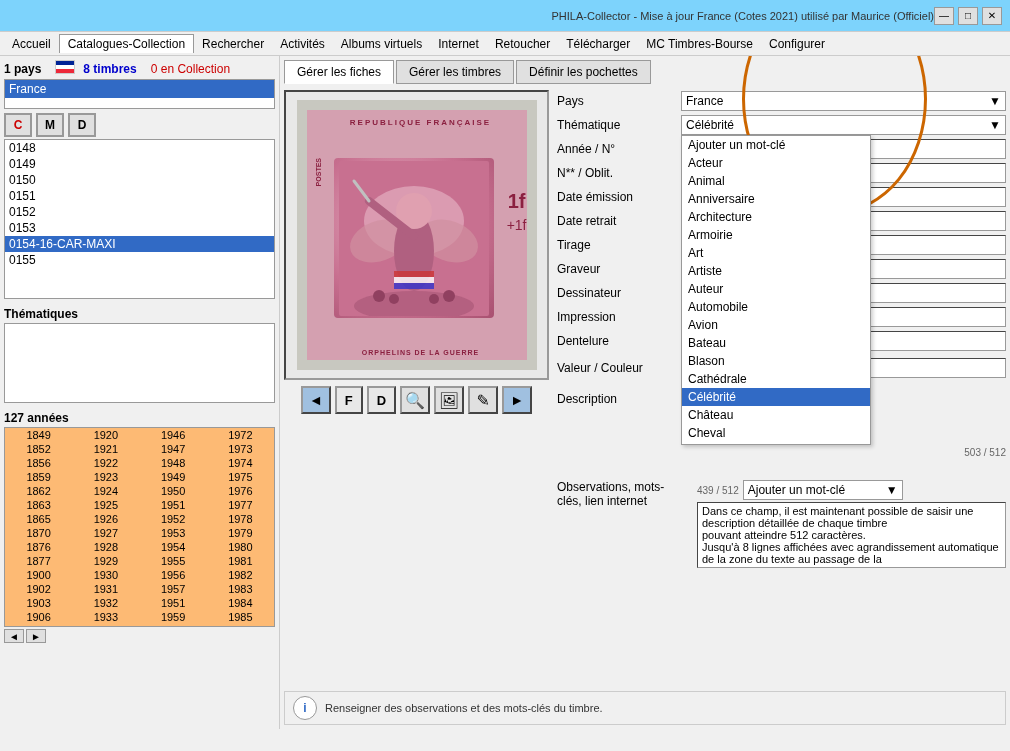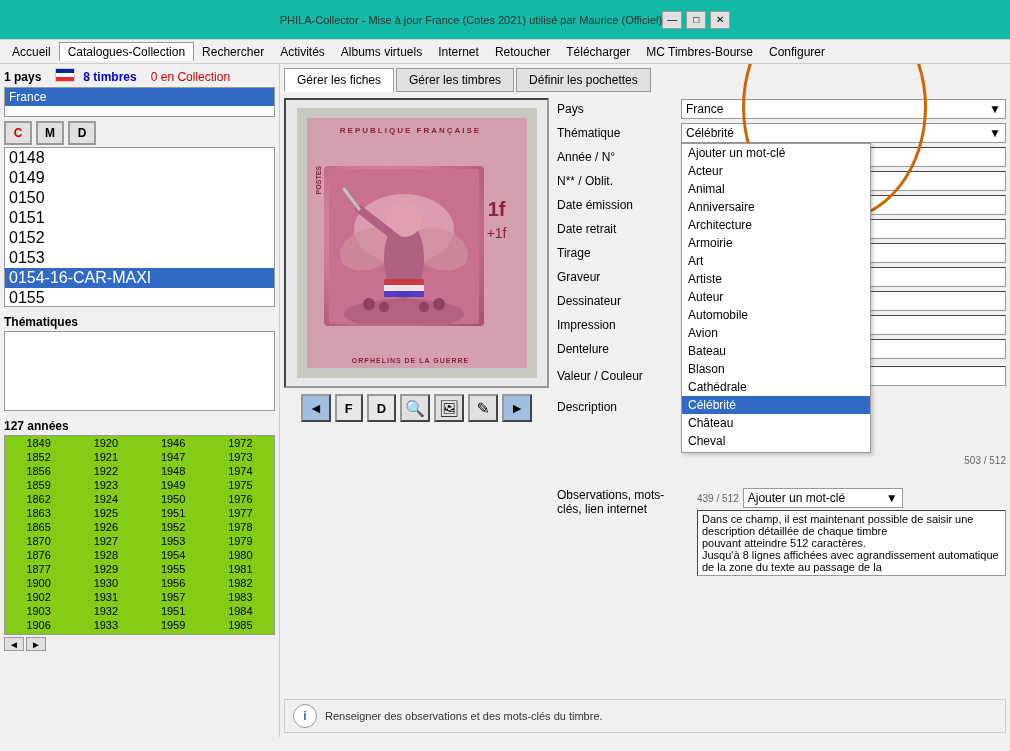--- a/index.html
+++ b/index.html
@@ -1,19 +1,19 @@
 <!DOCTYPE html>
 <html><head>
   <meta charset="utf-8">
   <style>
     * { box-sizing: border-box; margin: 0; padding: 0; font-family: 'Segoe UI', Tahoma, sans-serif; font-size: 12px; }
     body { background: #f0f0f0; width: 1010px; height: 751px; overflow: hidden; }
     
     
-    .title-bar { background: #14b8a6; border-bottom: 1px solid #ccc; display: flex; align-items: center; justify-content: center; padding: 4px 8px; height: 40px; }
+    .title-bar { background: #7dd3fc; border-bottom: 1px solid #ccc; display: flex; align-items: center; justify-content: flex-end; padding: 4px 8px; height: 32px; }
     .title-bar-title { font-size: 11px; color: #333; }
     .title-bar-controls { display: flex; gap: 4px; }
     .title-btn { width: 20px; height: 18px; border: 1px solid #999; background: #e0e0e0; cursor: pointer; font-size: 10px; display: flex; align-items: center; justify-content: center; }
     
     
     .menu-bar { background: #f0f0f0; border-bottom: 1px solid #ccc; display: flex; align-items: center; height: 24px; padding: 0 4px; }
     .menu-item { padding: 2px 8px; cursor: pointer; font-size: 12px; color: #000; }
     .menu-item.active { background: #fff; border: 1px solid #999; border-bottom: none; }
     
     
@@ -25,28 +25,28 @@
     .stamp-count { color: #0000cc; font-weight: bold; }
     .collection-count { color: #cc0000; }
     .country-list { background: #fff; border: 1px solid #999; flex: 0 0 30px; margin-bottom: 4px; }
     .country-item { padding: 2px 4px; background: #316ac5; color: #fff; font-size: 12px; }
     .cmd-btn { width: 28px; height: 24px; font-weight: bold; border: 2px solid #999; background: #e0e0e0; cursor: pointer; display: flex; align-items: center; justify-content: center; }
     .cmd-btn.c { color: #cc0000; }
     .cmd-btn.m { color: #000; }
     .cmd-btn.d { color: #000; }
     
     .stamp-list { background: #fff; border: 1px solid #999; flex: 1; overflow-y: auto; min-height: 100px; max-height: 160px; }
-    .stamp-item { padding: 1px 4px; font-size: 16px; cursor: pointer; }
+    .stamp-item { padding: 1px 4px; font-size: 12px; cursor: pointer; }
     .stamp-item.selected { background: #316ac5; color: #fff; }
     
     .thematiques-section { margin-top: 4px; }
     .thematiques-list { background: #fff; border: 1px solid #999; height: 80px; }
     
     .years-section { margin-top: 4px; }
-    .years-grid { background: #84cc16; border: 1px solid #999; display: grid; grid-template-columns: repeat(4, 1fr); overflow-y: auto; height: 220px; }
+    .years-grid { background: #fdba74; border: 1px solid #999; display: grid; grid-template-columns: repeat(4, 1fr); overflow-y: auto; height: 220px; }
     .year-item { padding: 1px 4px; font-size: 11px; cursor: pointer; text-align: center; }
     
     
     .right-panel { flex: 1; padding: 4px; display: flex; flex-direction: column; overflow: hidden; }
     
     .action-tabs { display: flex; gap: 2px; margin-bottom: 6px; }
     .action-tab { padding: 4px 12px; border: 1px solid #999; background: #e0e0e0; cursor: pointer; font-size: 12px; }
     .action-tab.active { background: #fff; border-bottom: 1px solid #fff; }
     
     
@@ -235,21 +235,21 @@
       <button class="action-tab active">Gérer les fiches</button>
       <button class="action-tab">Gérer les timbres</button>
       <button class="action-tab">Définir les pochettes</button>
     </div>
 
     <div class="detail-area">
 
       <div class="stamp-image-area">
         <div class="stamp-image">
 
-          <div style="position:relative; width:240px; height:270px; background:#d4a0b0; border:10px solid #c8c8c0; display:flex; flex-direction:column; align-items:center; justify-content:space-between; padding:8px 20px 4px 8px;">
+          <div style="position:relative; width:240px; height:270px; background:#d4a0b0; border:10px solid #c8c8c0; display:flex; flex-direction:column; align-items:center; justify-content:space-between; padding:8px 0 4px 8px;">
             <div style="font-size:8px; font-weight:bold; color:#8b2040; letter-spacing:2px; text-align:center;">REPUBLIQUE FRANÇAISE</div>
             <div style="display:flex; width:100%; justify-content:space-between; align-items:flex-start; position:relative;">
               <span style="writing-mode:vertical-rl; text-orientation:mixed; font-size:7px; font-weight:bold; color:#8b2040; transform:rotate(180deg);">POSTES</span>
               <div style="width:160px; height:160px; background:radial-gradient(ellipse at 40% 40%, #e8b8c8, #c87090 60%, #a85070 100%); border-radius:4px; display:flex; align-items:center; justify-content:center; overflow:hidden;">
 
                 <svg width="150" height="155" viewBox="0 0 150 155">
 
                   <rect width="150" height="155" fill="#c87090" rx="2"></rect>
 
                   <ellipse cx="75" cy="60" rx="50" ry="35" fill="#e8b8c8" opacity="0.6"></ellipse>

